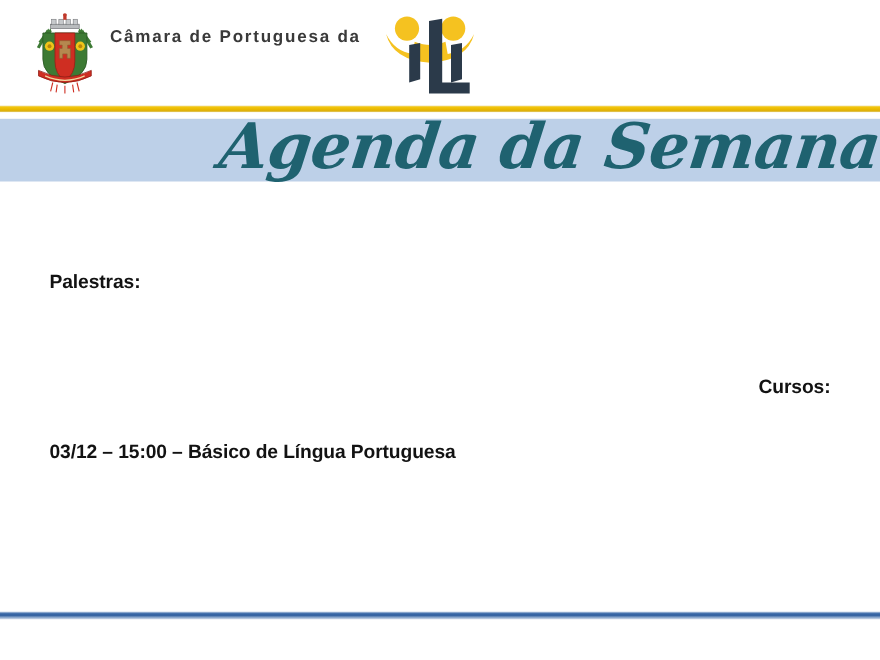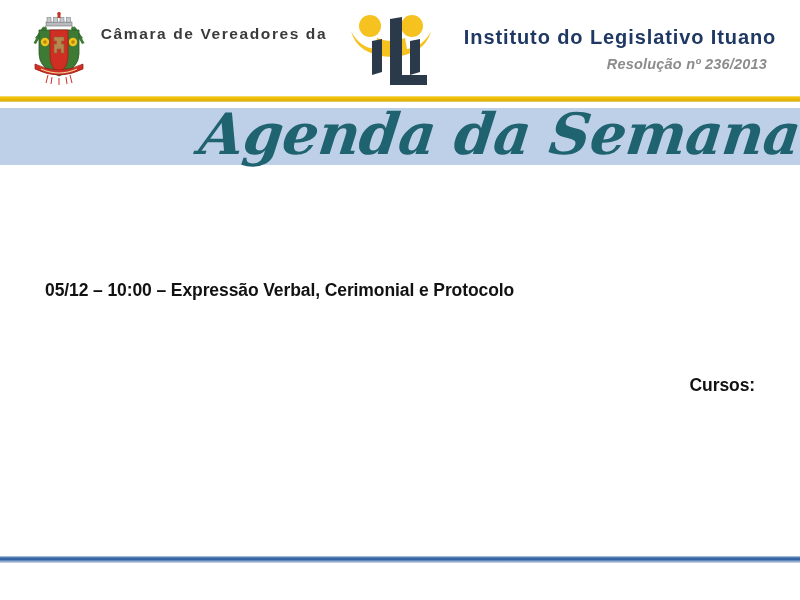--- a/index.html
+++ b/index.html
@@ -185,51 +185,48 @@
         <path d="M20 63 L18 71"></path>
           <path d="M24 65 L23 72"></path>
         <path d="M31 66 L31 73"></path>
         <path d="M38 65 L39 72"></path>
           <path d="M42 63 L44 71"></path>
       </g>
     </svg>
   </div>
 
   <div id="camara-title">
-    <span class="ln1">Câmara de Vereadores da</span>
+    <span class="ln1">Câmara de Portuguesa da</span>
   </div>
 
   <div id="ili-logo">
     <svg viewBox="0 0 88 88" width="88" height="88" xmlns="http://www.w3.org/2000/svg">
 
       <path d="M4 24 Q10 48 44 50 Q78 48 84 24 Q76 40 60 42 L58 31
                Q50 34 44 34 Q38 34 30 31 L28 42 Q12 40 4 24 Z" fill="#f5c220"></path>
 
       <circle cx="23" cy="19" r="11" fill="#f5c220"></circle>
 
       <circle cx="65" cy="19" r="11" fill="#f5c220"></circle>
 
       <path d="M25 34 L35 32 L35 65 L25 68 Z" fill="#2b3a4a"></path>
 
       <path d="M43 12 L55 10 L55 68 L80 68 L80 78 L43 78 Z" fill="#2b3a4a"></path>
 
       <path d="M63 34 L73 32 L73 65 L63 68 Z" fill="#2b3a4a"></path>
     </svg>
   </div>
 
-  <div id="instituto-block">
-    <div id="instituto-title">Instituto do Legislativo Ituano</div>
-    <div id="resolucao">Resolução nº 236/2013</div>
-  </div>
 </div>
 
 <div id="gold-rule"></div>
 
 <div id="banner">
   <div id="banner-text">Agenda da Semana</div>
 </div>
 
 <div id="content">
-  <div class="body-line sp-entry">05/12 – 10:00 – Expressão Verbal, Cerimonial e Protocolo</div>
+  <div class="body-line sp-heading">Palestras:</div>
   <div class="body-line sp-section2">Cursos:</div>
+  <div class="body-line sp-entry2">03/12 – 15:00 – Básico de Língua Portuguesa</div>
 </div>
 
 <div id="footer-rule"></div>
 
 </body></html>

